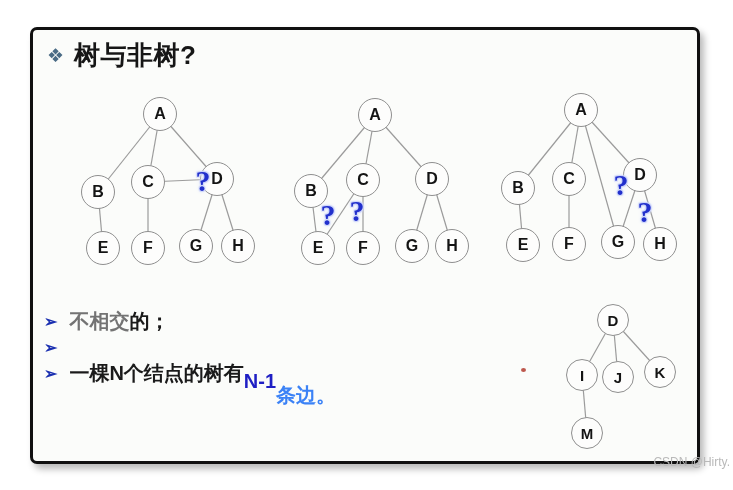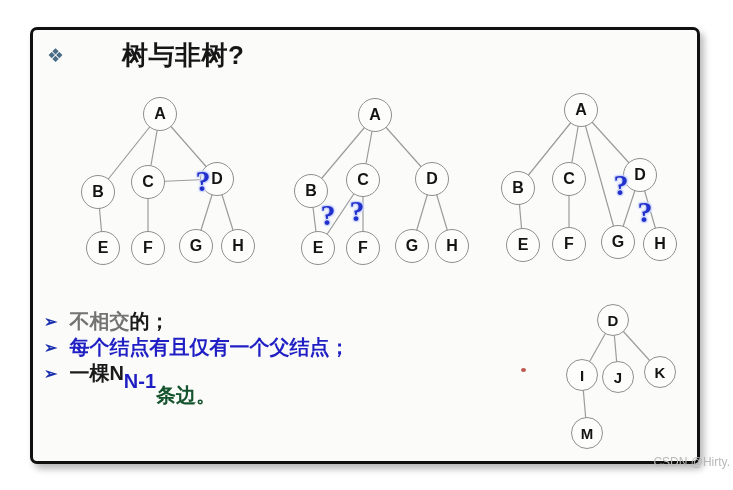--- a/index.html
+++ b/index.html
@@ -7,21 +7,21 @@
     position:relative;width:733px;height:490px;background:#ffffff;
     font-family:"Liberation Sans",sans-serif;overflow:hidden;
   }
   #slide{
     position:absolute;left:30px;top:27px;width:664px;height:431px;
     background:#fbfcfa;border:3px solid #101010;border-radius:7px;
     box-shadow:4px 5px 7px rgba(0,0,0,0.28);
   }
   #title{position:absolute;left:47px;top:38px;display:flex;align-items:center;}
   #title .diamond{font-size:19px;margin-right:10px;}
-  #title .text{font-size:26px;font-weight:bold;color:#161616;letter-spacing:0.5px;margin-left:48px;}
+  #title .text{font-size:26px;font-weight:bold;color:#161616;letter-spacing:0.5px;}
   #edges{position:absolute;left:0;top:0;pointer-events:none;}
   .node{
     position:absolute;border-radius:50%;background:#fdfdfc;box-sizing:border-box;
     display:flex;align-items:center;justify-content:center;
     font-weight:bold;color:#141414;
   }
   .qmark{
     position:absolute;transform:translate(-50%,-52%);
     font:bold 30px "Liberation Serif",serif;line-height:1;
     text-shadow:-1px -1px 1px #ccd4fa,1px -1px 1px #ccd4fa,
@@ -73,28 +73,28 @@
     <span class="text">树与非树?</span>
   </div>
   <div id="bullets">
       <div class="bullet-row">
         <span class="arrow" style="color: rgb(26, 47, 176);">➢</span>
         <span style="color: #737373;">不相交</span>
         <span style="color: rgb(26, 26, 26);">的；</span>
       </div>
       <div class="bullet-row">
         <span class="arrow" style="color: rgb(26, 47, 176);">➢</span>
-        <span style="color: rgb(31, 31, 196);">每个结点有且仅有一个父结点；</span>
       </div>
       <div class="bullet-row">
         <span class="arrow" style="color: rgb(26, 47, 176);">➢</span>
         <span style="color: rgb(26, 26, 26);">一棵</span>
         <span style="color: rgb(26, 26, 26);">N</span>
+        <span style="color: rgb(26, 26, 26);">个结点的树有</span>
         <span style="color: rgb(31, 31, 196); margin-top: 16px;">N-1</span>
-        <span style="color: #14532d; margin-top: 45px;">条边。</span>
+        <span style="color: #3b82f6; margin-top: 45px;">条边。</span>
       </div>
     </div>
   <div id="laser" style="background: rgb(178, 58, 46);"></div>
   <div id="watermark">CSDN @Hirty.</div>
 <div class="node" style="left: 143px; top: 97px; width: 34px; height: 34px; border: 1.5px solid rgb(143, 143, 143); font-size: 16px;">A</div>
     <div class="node" style="left: 81px; top: 175px; width: 34px; height: 34px; border: 1.5px solid rgb(143, 143, 143); font-size: 16px;">B</div>
     <div class="node" style="left: 131px; top: 165px; width: 34px; height: 34px; border: 1.5px solid rgb(143, 143, 143); font-size: 16px;">C</div>
     <div class="node" style="left: 200px; top: 162px; width: 34px; height: 34px; border: 1.5px solid rgb(143, 143, 143); font-size: 16px;">D</div>
     <div class="node" style="left: 86px; top: 231px; width: 34px; height: 34px; border: 1.5px solid rgb(143, 143, 143); font-size: 16px;">E</div>
     <div class="node" style="left: 131px; top: 231px; width: 34px; height: 34px; border: 1.5px solid rgb(143, 143, 143); font-size: 16px;">F</div>

